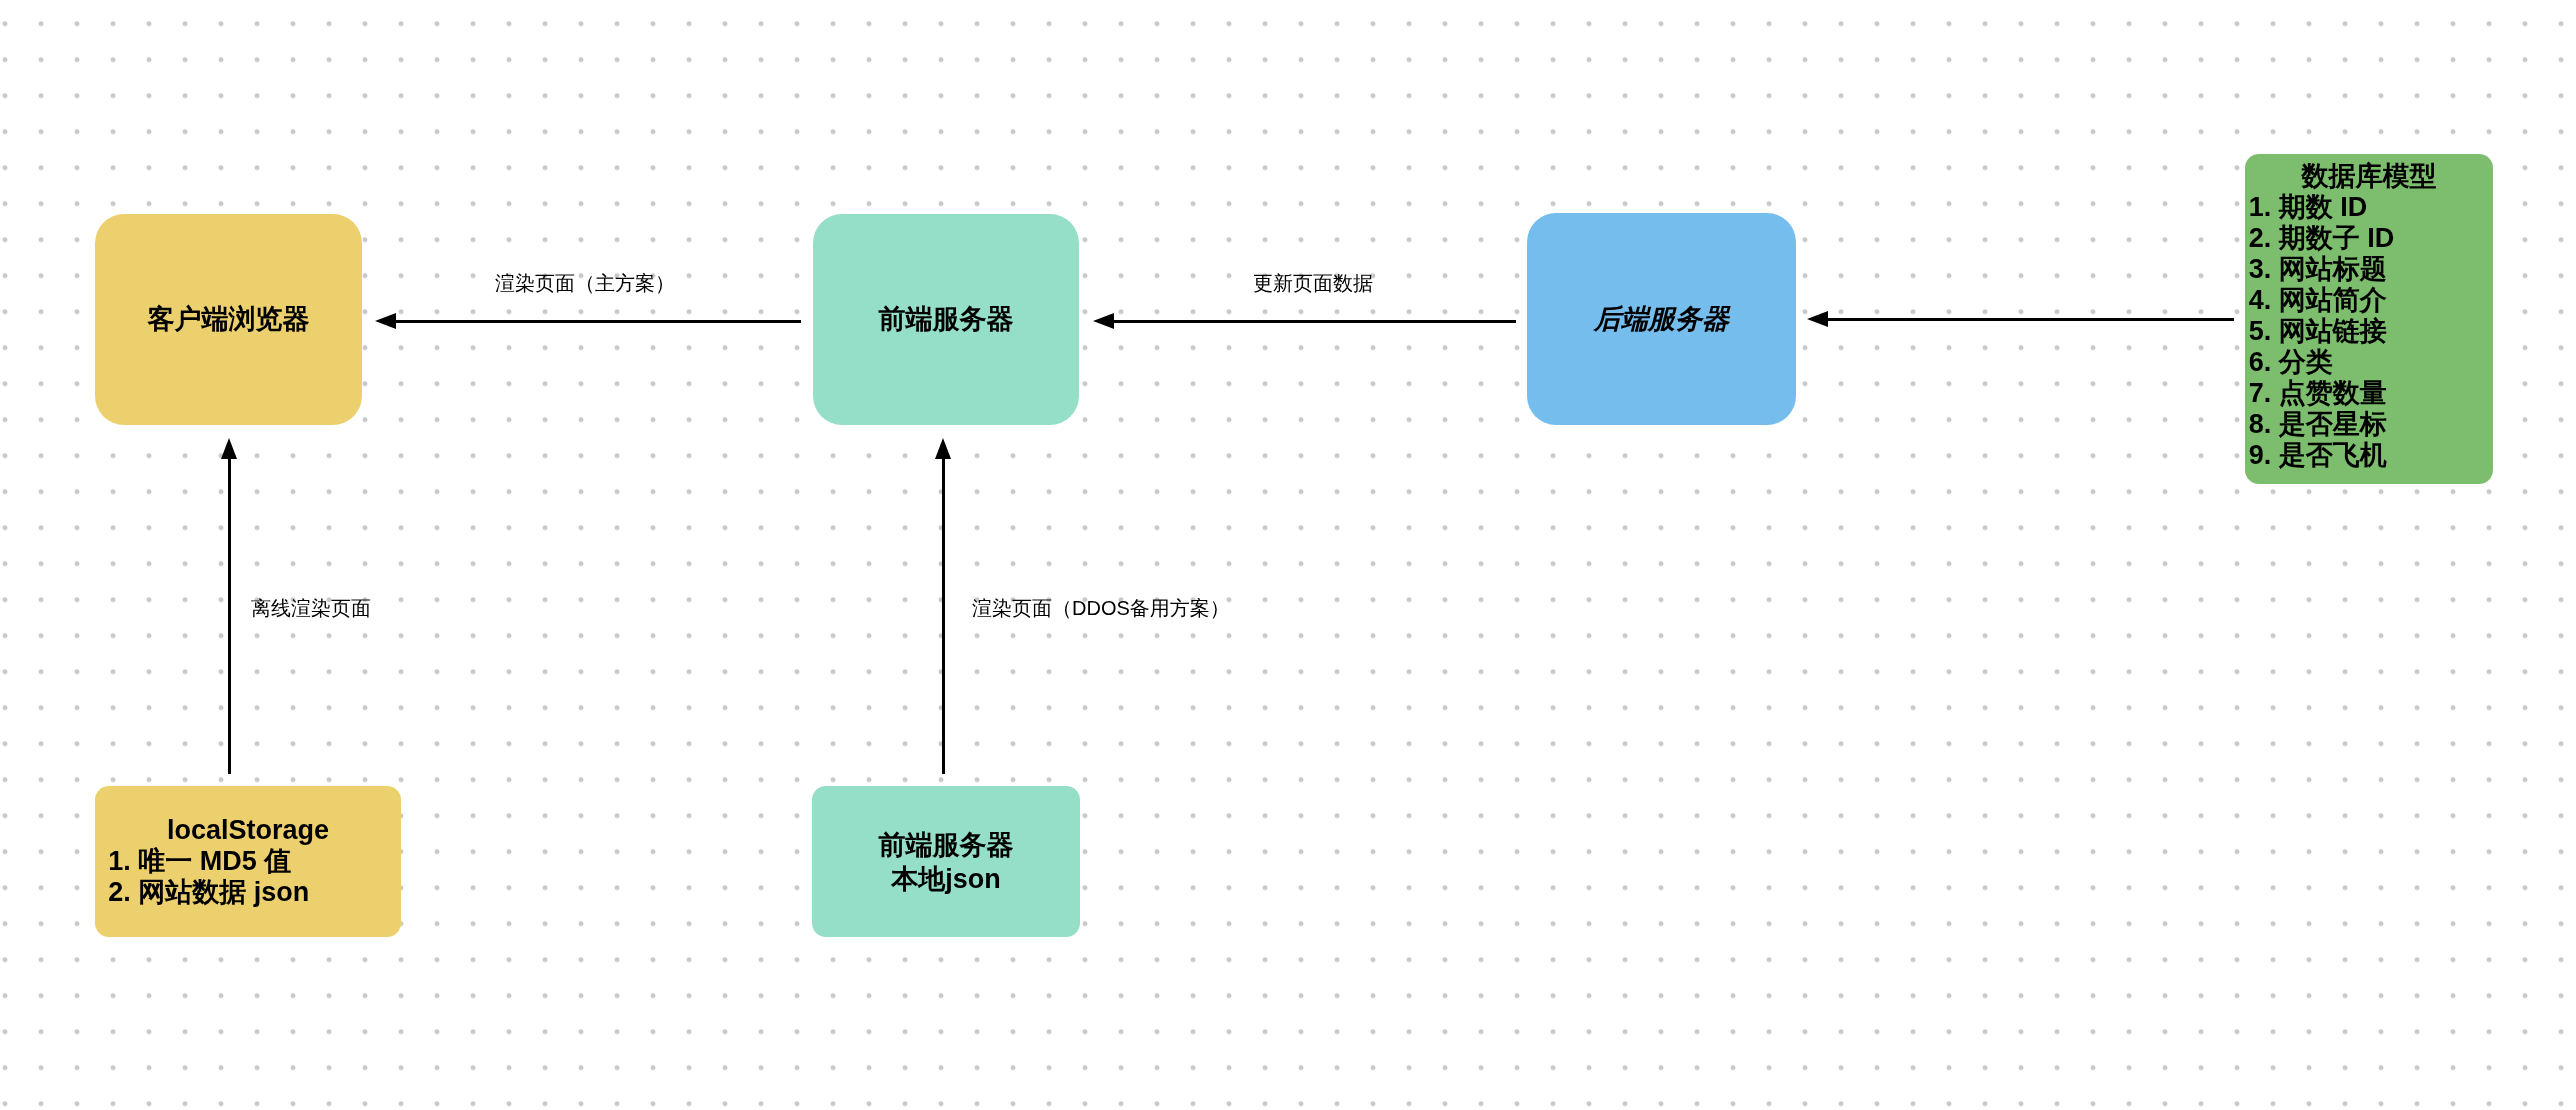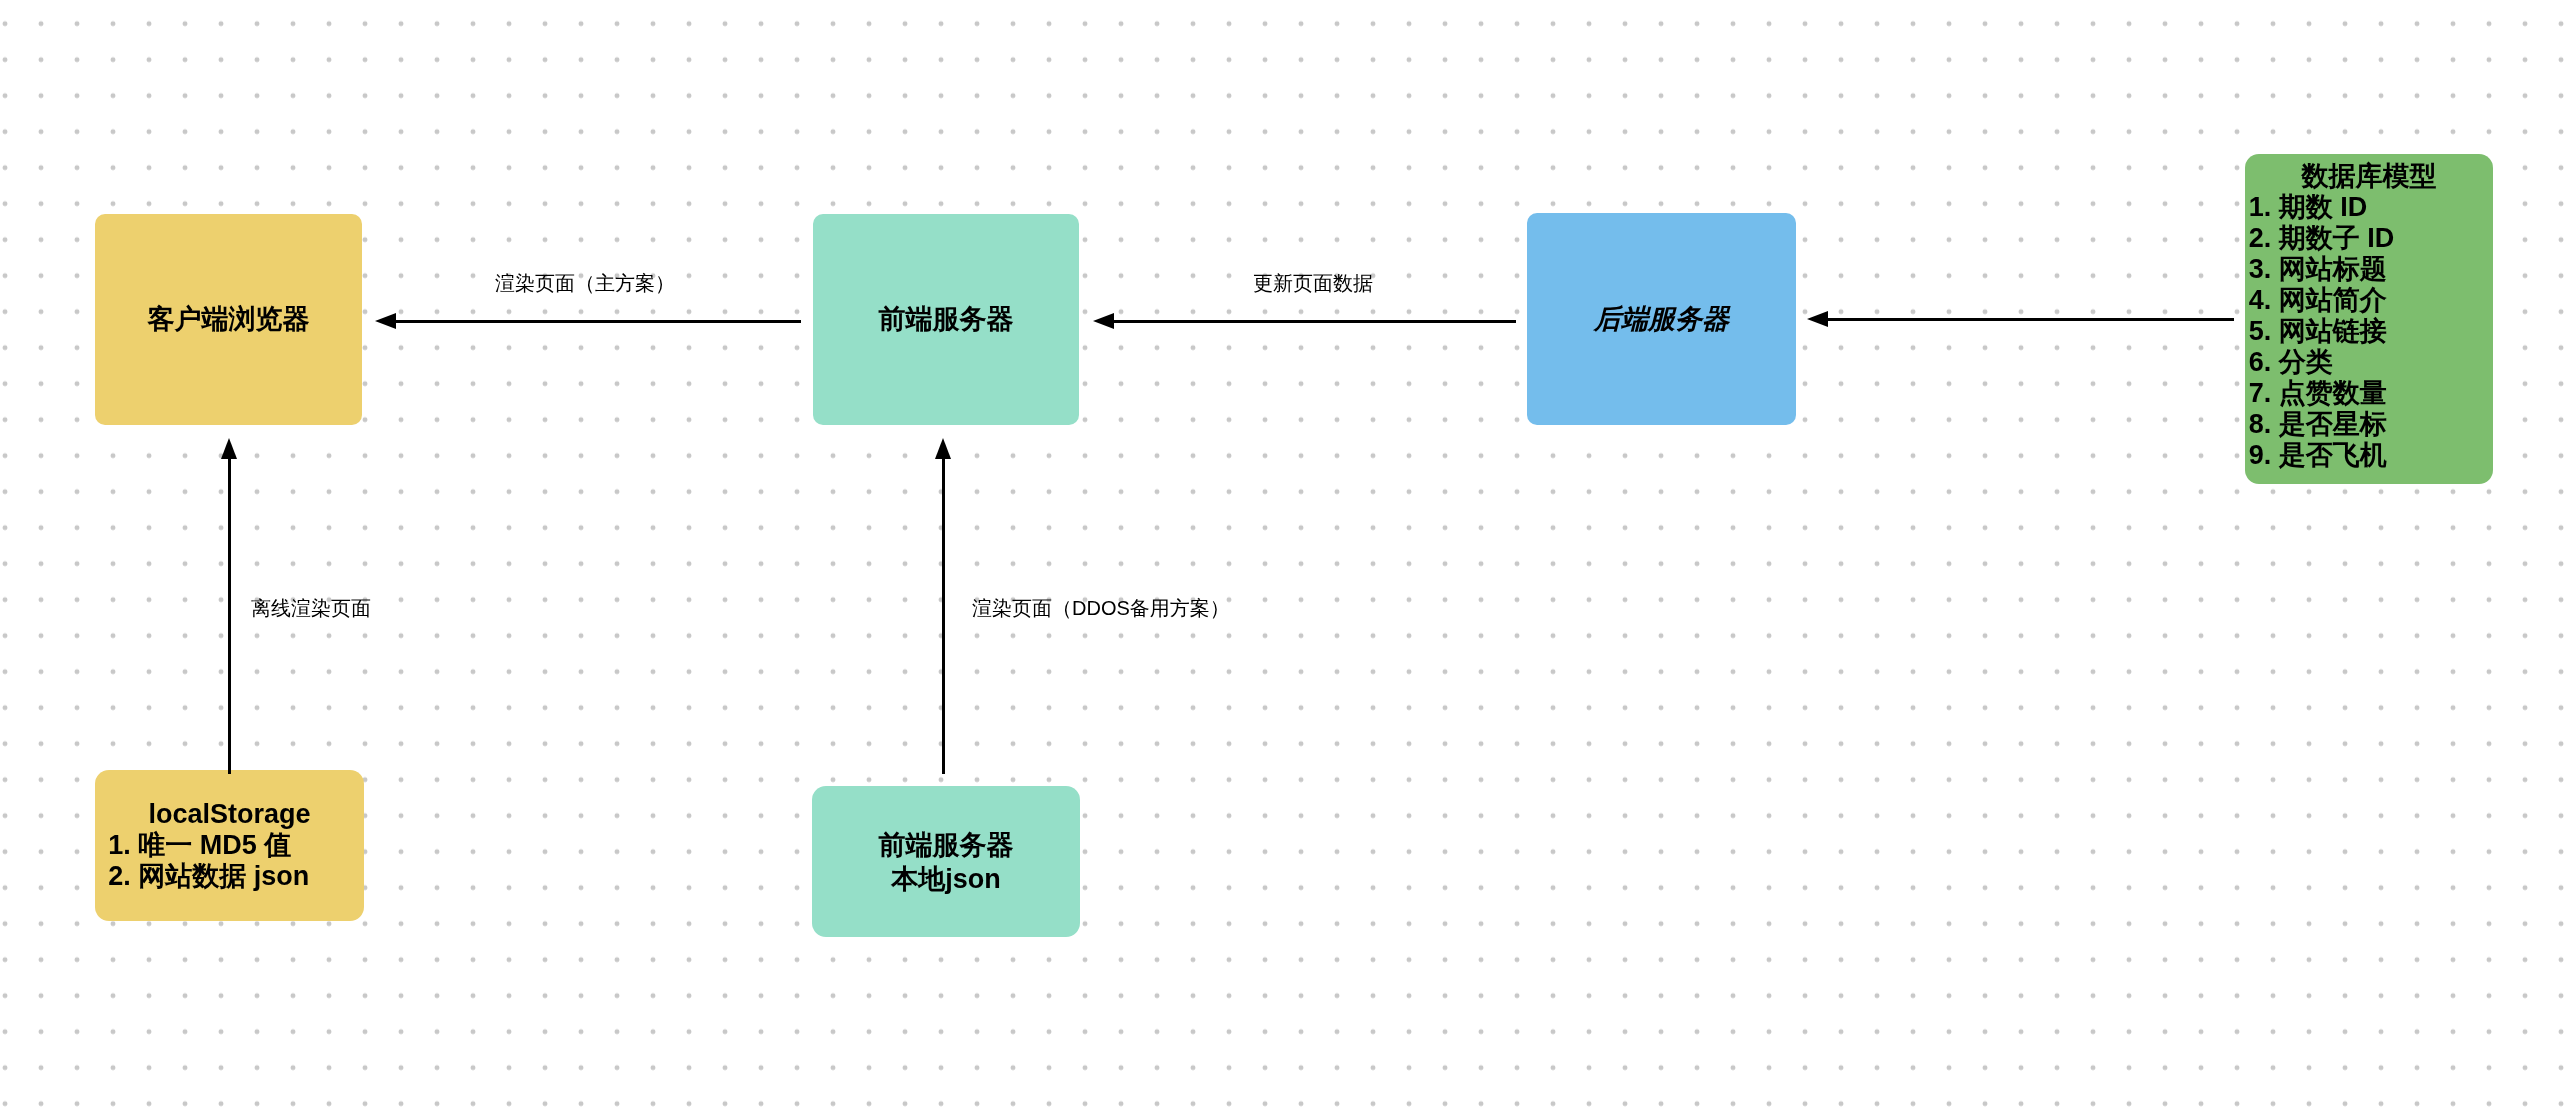--- a/index.html
+++ b/index.html
@@ -19,35 +19,35 @@
   }
 
   
   .node {
     position: absolute; box-sizing: border-box;
     display: flex; align-items: center; justify-content: center;
     font-size: 27px; font-weight: 700; line-height: 31px;
     text-align: center;
     border-radius: 14px;
   }
-  .rounded { border-radius: 10px; }
+  .rounded { border-radius: 29px; }
 
   #n-client   { left: 95px;  top: 214px; width: 267px; height: 211px; }
   #n-frontend { left: 813px;  top: 214px; width: 266px; height: 211px; }
   #n-backend  { left: 1527px; top: 213px; width: 269px; height: 212px; font-style: italic; }
 
   #n-db {
     left: 2245px; top: 154px; width: 248px; height: 330px;
     display: block; padding: 6.7px 3.8px; text-align: left;
   }
   #n-db .db-title { text-align: center; }
   #n-db ul { list-style: none; margin: 0; padding: 0; }
 
   #n-ls {
-    left: 95px; top: 770px; width: 269px; height: 151px;
+    left: 95px; top: 786px; width: 306px; height: 151px;
     flex-direction: column; justify-content: center; align-items: stretch;
     padding: 0 13.3px; text-align: left;
   }
   #n-ls .ls-title { text-align: center; }
   #n-ls ul { list-style: none; margin: 0; padding: 0; }
 
   #n-flj {
     left: 812px; top: 786px; width: 268px; height: 151px;
     flex-direction: column; line-height: 34px;
   }

